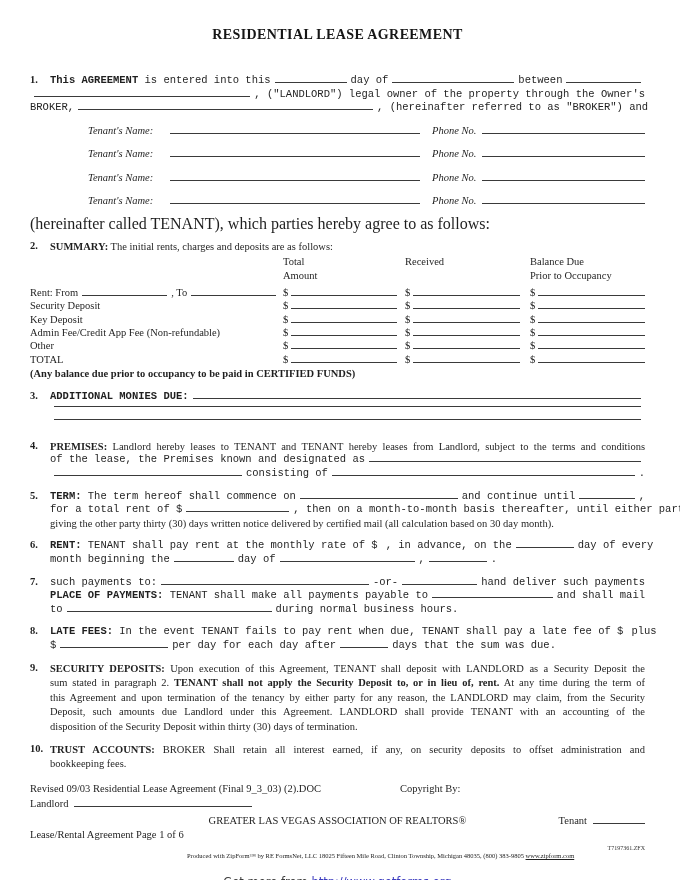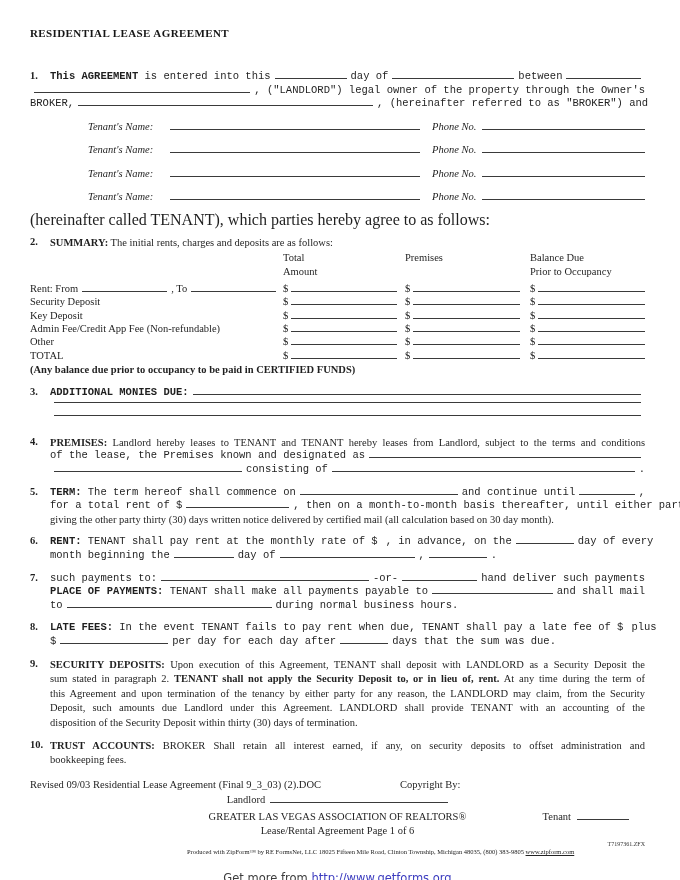--- a/index.html
+++ b/index.html
@@ -1,18 +1,18 @@
 <!DOCTYPE html>
 <html><head>
 <meta charset="utf-8">
 <style>
   html,body{margin:0;padding:0;background:#ffffff;}
   body{width:680px;height:880px;overflow:hidden;font-family:"Liberation Serif",serif;color:#1f1f1f;}
   .page{box-sizing:border-box;width:680px;height:880px;padding:27px 35px 0 30px;position:relative;}
-  h1{font-size:11px;font-weight:bold;text-align:left;margin:0 0 30px 0;letter-spacing:.4px;color:#161616;}
+  h1{font-size:14px;font-weight:bold;text-align:center;margin:0 0 30px 0;letter-spacing:.4px;color:#161616;}
   .sec{position:relative;padding-left:20px;margin-top:9px;font-size:10.5px;}
   .sec.full{padding-left:0;margin-top:0;}
   .sec>.num{position:absolute;left:0;top:0;width:20px;font-weight:bold;font-size:10.5px;}
   .ln{line-height:13.6px;min-height:13.6px;font-size:10.5px;}
   .ln.flex{display:flex;align-items:baseline;}
   .ln.flex span.t{white-space:pre;flex:0 0 auto;font-family:Liberation Mono, monospace;}
   .ln.just{text-align:justify;text-align-last:justify;}
   .ln.plain{text-align:left;}
   .b{font-weight:bold;}
   .pnum{display:inline-block;width:20px;font-weight:bold;white-space:pre;flex:0 0 auto;}
@@ -33,26 +33,26 @@
   .lcell .blank{flex:0 0 auto;}
   .mcell{display:flex;align-items:baseline;line-height:13.4px;}
   .mcell .blank{flex:1 1 auto;margin:0 0 0 3px;}
   .mcell.m1{padding-right:8px;}
   .mcell.m2{padding-right:10px;}
   .note{font-size:10.5px;font-weight:bold;line-height:13.8px;margin-top:1px;}
   .sec9 .ln{line-height:14.5px;min-height:14.5px;}
   .footer{margin-top:12px;font-size:10.5px;}
   .frow1{position:relative;line-height:14px;}
   .frow1 .cp{position:absolute;left:370px;top:0;}
-  .frow2{line-height:14px;margin-top:1px;text-align:center;}
+  .frow2{line-height:14px;margin-top:1px;}
   .frow2 .blank{width:178px;margin:0 0 0 5px;}
   .frow3{position:relative;text-align:center;line-height:14px;margin-top:3px;}
-  .frow3 .tenant{position:absolute;right:16px;top:0;}
+  .frow3 .tenant{position:absolute;right:0;top:0;}
   .frow3 .tenant .blank{width:52px;margin:0 0 0 6px;}
-  .frow4{text-align:center;line-height:14px;}
+  .frow4{text-align:left;line-height:14px;}
   .frow5{text-align:right;font-size:6px;line-height:7px;margin-top:3px;color:#333;}
   .frow6{font-size:6.5px;line-height:8px;padding-left:157px;white-space:nowrap;color:#222;}
   .frow6 a{color:#222;text-decoration:underline;}
   .frow7{text-align:center;margin-top:15px;font-family:"DejaVu Sans",sans-serif;font-size:11.5px;color:#3c3c3c;}
   .frow7 a{color:#3b3bbf;text-decoration:none;}
 </style>
 </head>
 <body>
 
 <div class="page">
@@ -116,21 +116,21 @@
     <div class="ln plain"><span class="b">SUMMARY:</span><span> The initial rents, charges and deposits are as follows:</span></div>
   </div>
 
   <div class="summary">
       <div class="hcell"></div>
       <div class="hcell">
         <div>Total</div>
         <div>Amount</div>
       </div>
       <div class="hcell">
-        <div>Premises</div>
+        <div>Received</div>
         <div></div>
       </div>
       <div class="hcell">
         <div>Balance Due</div>
         <div>Prior to Occupancy</div>
       </div>
       <div class="lcell"><span class="t">Rent: From</span><span class="blank" style="width: 85px;"></span><span class="t">, To</span><span class="blank" style="width: 85px;"></span></div>
       <div class="mcell m1">
         <span class="t">$</span>
         <span class="blank fill"></span>

